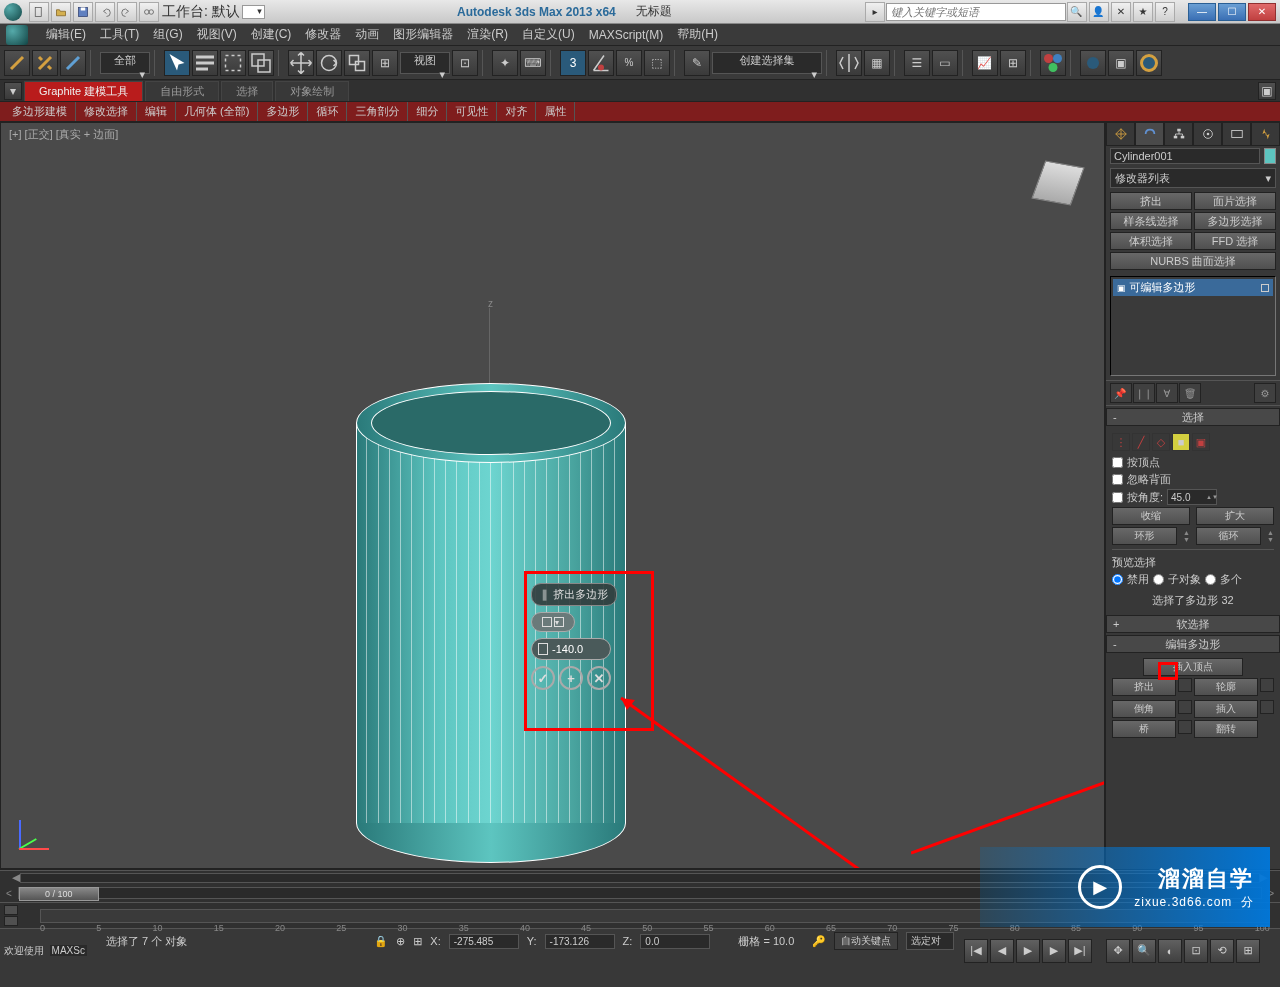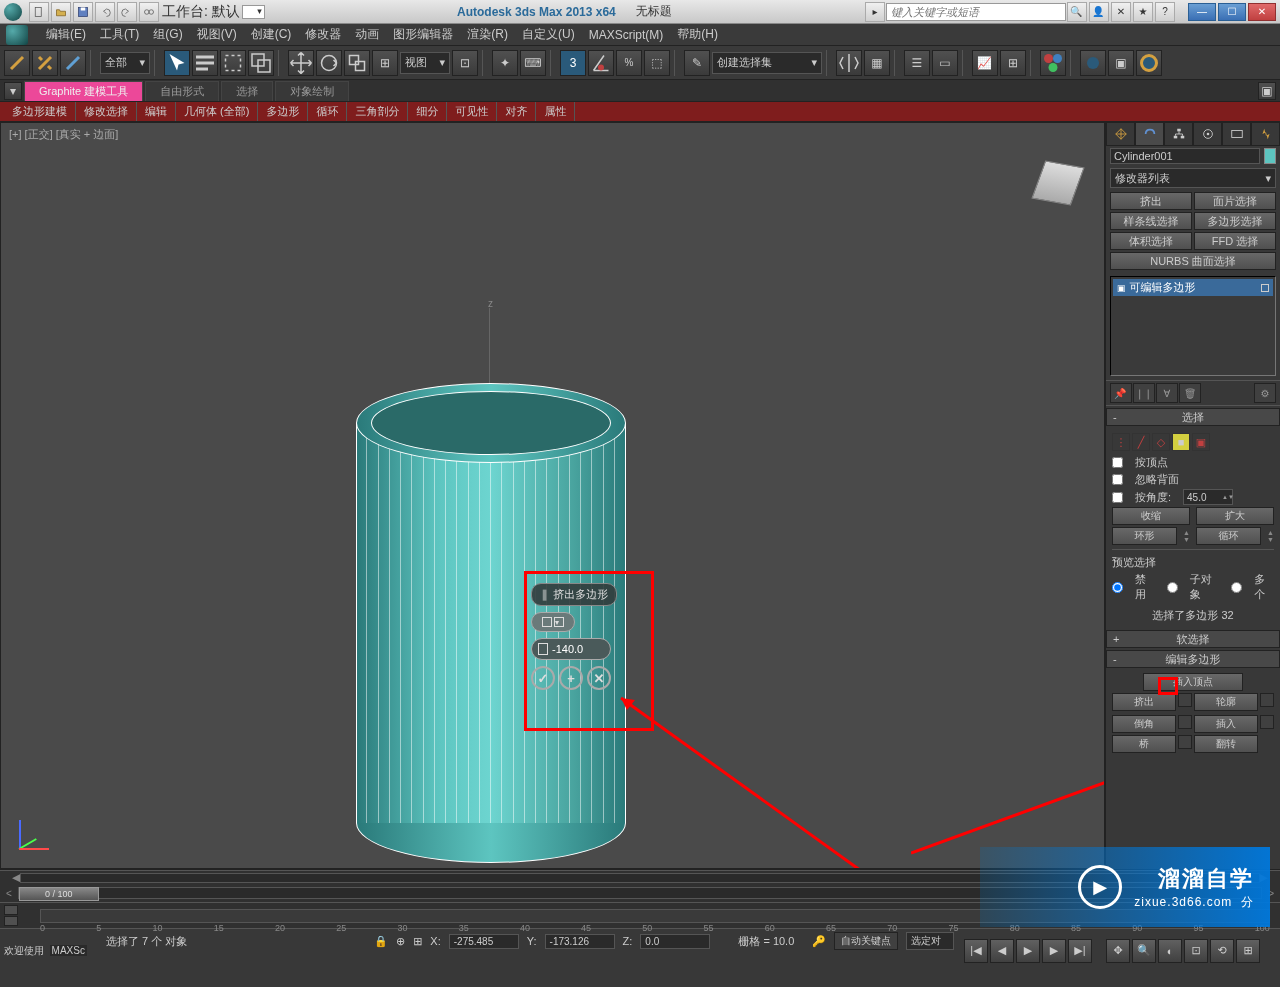--- a/index.html
+++ b/index.html
@@ -23,27 +23,27 @@
 
 .menubar { height: 22px; background: #3a3a3a; display: flex; align-items: center; padding: 0 6px; gap: 2px; border-bottom: 1px solid #222;}
 .menubar .logo { width: 22px; height: 20px; background: radial-gradient(circle at 30% 30%, #5aa, #144); border-radius: 3px; margin-right: 10px; }
 .menu-item { padding: 2px 6px; color: #ccc; font-size: 12px; }
 
 
 .toolbar { height: 34px; background: #3a3a3a; display: flex; align-items: center; padding: 0 4px; gap: 2px; border-bottom: 1px solid #222; }
 .tb-btn { width: 26px; height: 26px; border: 1px solid #222; background: linear-gradient(#505050,#3a3a3a); display: flex; align-items: center; justify-content: center; color: #ccc; font-size: 12px; }
 .tb-btn.sel { background: #2a5a7a; }
 .tb-sep { width: 6px; height: 26px; border-left: 1px solid #555; margin: 0 2px; }
-.tb-dd { height: 22px; background: #2a2a2a; border: 1px solid #555; color: #ccc; padding: 0 4px; display: flex; align-items: center; min-width: 50px; font-size:11px;}
+.tb-dd { height: 22px; background: #2a2a2a; border: 1px solid #555; color: #ccc; padding: 0 4px; display: flex; align-items: center; min-width: 50px; font-size:11px;flex-direction:column;}
 .tb-dd.wide { min-width: 110px; }
 
 
 .ribbon-tabs { height: 22px; background: #303030; display: flex; align-items: center; padding: 0 4px; gap: 2px; border-bottom: 1px solid #222;}
 .rtab { padding: 2px 14px; color: #999; font-size: 11px; background: #383838; border: 1px solid #444; border-bottom: none; }
-.rtab.active { color: #eee; background: #ec4899; }
+.rtab.active { color: #eee; background: #b91c1c; }
 .ribbon-sub { height: 20px; background: #7f1d1d; display: flex; align-items: center; padding: 0 4px; gap: 0; border-bottom: 1px solid #222;}
 .rsub { padding: 2px 8px; color: #ccc; font-size: 11px; border-right: 1px solid #555;}
 
 
 .main { position: absolute; top: 122px; left: 0; right: 0; bottom: 118px; display: flex; }
 .viewport { flex: 1; background: #4a4a4a; position: relative; border: 1px solid #222; overflow: hidden;}
 .vp-label { position: absolute; top: 4px; left: 8px; color: #aaa; font-size: 11px; }
 .viewcube { position: absolute; top: 30px; right: 16px; width: 60px; height: 60px; }
 .viewcube .cube { width: 40px; height: 40px; background: linear-gradient(#ddd,#aaa); border: 1px solid #888; transform: rotate(10deg) skewX(-10deg); margin: 10px;}
 .axis-gizmo { position: absolute; bottom: 18px; left: 18px; width: 40px; height: 40px; }
@@ -91,21 +91,21 @@
 .cp-btn.wide{grid-column:1/3;}
 .cp-stack{margin:4px;height:100px;background:#3a3a3a;border:1px inset #222;padding:2px;}
 .cp-stack-item{background:#3a6a9a;color:#fff;padding:1px 4px;font-size:11px;display:flex;align-items:center;gap:4px;}
 .cp-stack-item .sq{width:8px;height:8px;border:1px solid #ccc;}
 .cp-iconrow{display:flex;gap:1px;padding:2px 4px;border-top:1px solid #555;border-bottom:1px solid #555;}
 .cp-iconrow .ib{width:22px;height:20px;background:#404040;border:1px solid #222;display:flex;align-items:center;justify-content:center;font-size:10px;color:#999;}
 .rollout{margin:2px 0;}
 .rollout-hdr{height:18px;background:#484848;border:1px solid #222;display:flex;align-items:center;justify-content:center;color:#ccc;font-size:11px;position:relative;}
 .rollout-hdr .pm{position:absolute;left:6px;}
 .rollout-body{padding:3px 6px;background:#383838;}
-.ro-row{display:flex;align-items:center;gap:12px;margin:2px 0;font-size:11px;color:#ccc;}
+.ro-row{display:flex;align-items:center;gap:4px;margin:2px 0;font-size:11px;color:#ccc;}
 .ro-row input[type=checkbox]{width:11px;height:11px;}
 .ro-row input[type=radio]{width:11px;height:11px;}
 .ro-spin{display:flex;align-items:center;background:#2a2a2a;border:1px solid #555;height:16px;width:50px;}
 .ro-spin span{flex:1;padding:0 3px;color:#ccc;font-size:10px;}
 .ro-spin .ar{width:10px;display:flex;flex-direction:column;font-size:6px;line-height:7px;text-align:center;color:#999;}
 .ro-btn{height:16px;background:linear-gradient(#686868,#505050);border:1px solid #222;color:#ccc;font-size:10px;padding:8px 6px;display:inline-flex;align-items:center;justify-content:center;}
 .ro-btn-pair{display:grid;grid-template-columns:1fr auto 1fr auto;gap:2px;margin:2px 0;}
 .ro-sq{width:14px;height:14px;background:#404040;border:1px solid #222;}
 .sel-icons{display:flex;gap:2px;margin:4px 0;}
 .sel-icons .si{width:18px;height:18px;border:1px solid #333;display:flex;align-items:center;justify-content:center;}

